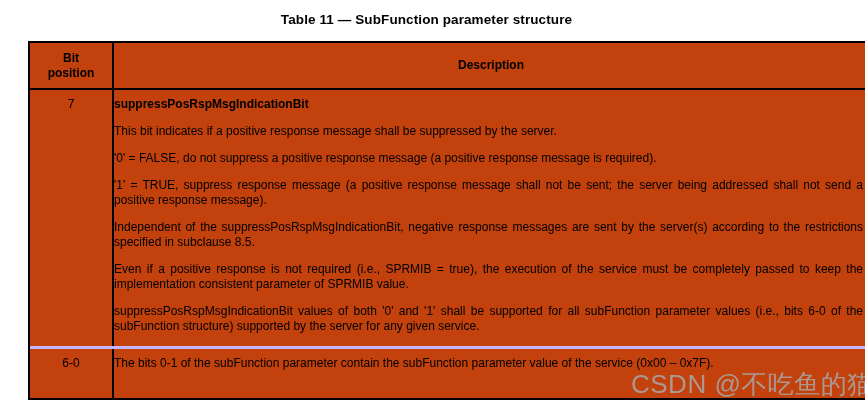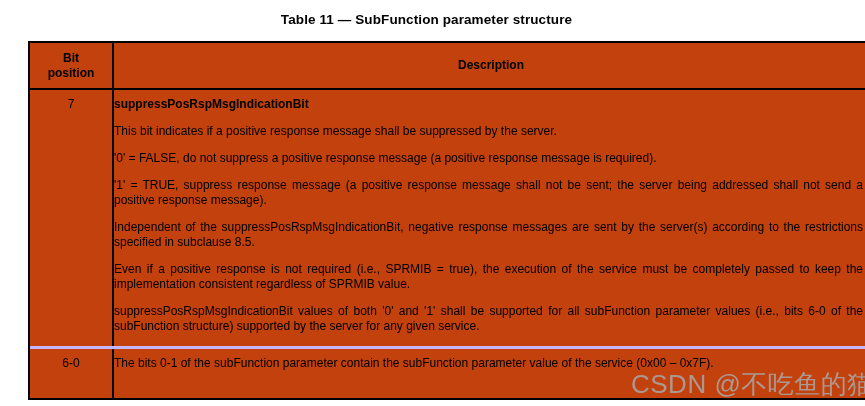--- a/index.html
+++ b/index.html
@@ -100,21 +100,21 @@
   <div class="t-row t-body-row-1">
     <div class="bit-col top-align">
       <span class="bit-value">7</span>
     </div>
     <div class="desc-cell">
       <p class="term">suppressPosRspMsgIndicationBit</p>
       <p>This bit indicates if a positive response message shall be suppressed by the server.</p>
       <p>'0' = FALSE, do not suppress a positive response message (a positive response message is required).</p>
       <p class="just">'1' = TRUE, suppress response message (a positive response message shall not be sent; the server being addressed shall not send a positive response message).</p>
       <p class="just">Independent of the suppressPosRspMsgIndicationBit, negative response messages are sent by the server(s) according to the restrictions specified in subclause 8.5.</p>
-      <p class="just">Even if a positive response is not required (i.e., SPRMIB = true), the execution of the service must be completely passed to keep the implementation consistent regardless of SPRMIB value.</p>
+      <p class="just">Even if a positive response is not required (i.e., SPRMIB = true), the execution of the service must be completely passed to keep the implementation consistent parameter of SPRMIB value.</p>
       <p class="just">suppressPosRspMsgIndicationBit values of both '0' and '1' shall be supported for all subFunction parameter values (i.e., bits 6-0 of the subFunction structure) supported by the server for any given service.</p>
     </div>
   </div>
 
   <div class="t-row t-body-row-2">
     <div class="bit-col top-align">
       <span class="bit-value">6-0</span>
     </div>
     <div class="desc-cell">
       <p>The bits 0-1 of the subFunction parameter contain the subFunction parameter value of the service (0x00 – 0x7F).</p>

